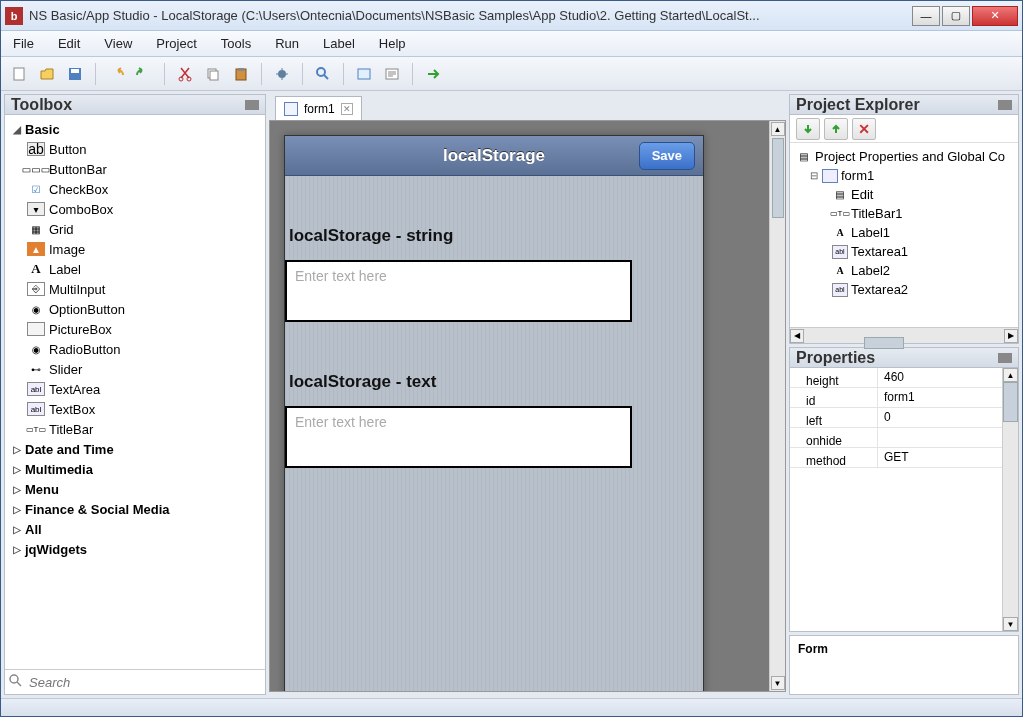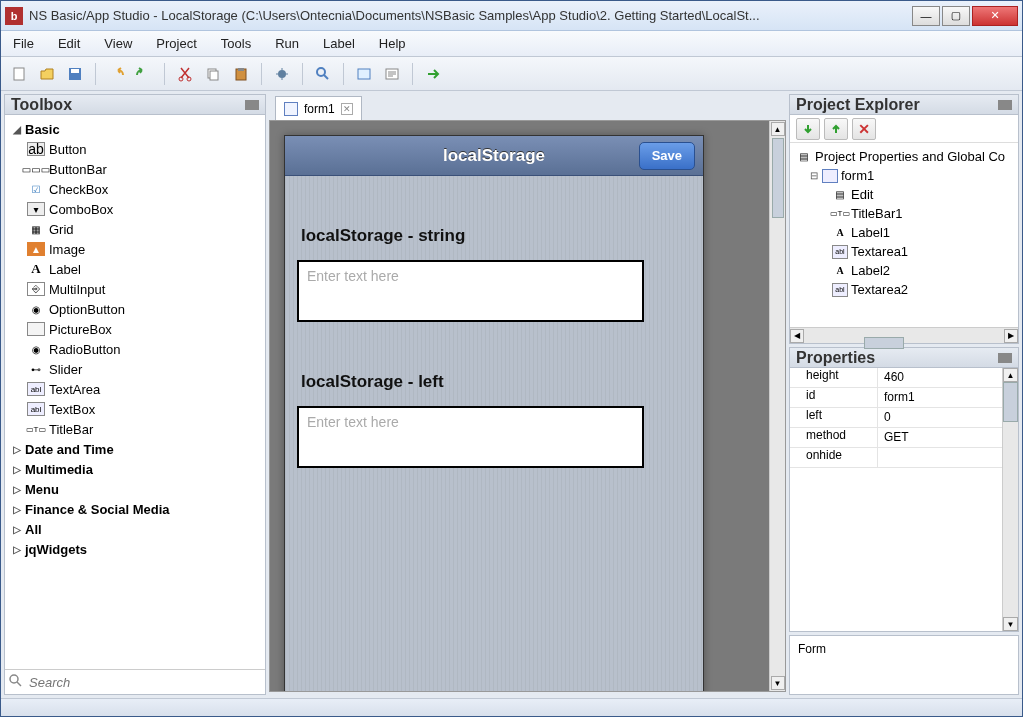--- a/index.html
+++ b/index.html
@@ -48,21 +48,21 @@
 .canvas-wrap { flex:1; background:#7a7a7a; border:1px solid #999; margin:0 0 3px 0; position:relative; overflow:auto; display:flex; }
 .canvas-inner { flex:1; padding:14px; }
 .scrollbar-v { width:16px; background:#e8e8e8; border-left:1px solid #ccc; display:flex;flex-direction:column;align-items:center; }
 .scrollbar-v .btn { width:14px;height:14px;background:#f0f0f0;border:1px solid #aaa;display:flex;align-items:center;justify-content:center;font-size:8px;margin:1px; }
 .scrollbar-v .thumb { width:12px; flex:0 0 80px; background:#c8d0dc; border:1px solid #9aa; margin-top:1px; }
 
 .phone { width:420px; background:#b8c0cc; border:1px solid #333; box-shadow:0 0 8px rgba(0,0,0,.3); }
 .phone-header { height:40px; background:linear-gradient(#7a8fb5,#5a7095); display:flex; align-items:center; justify-content:center; position:relative; border-bottom:1px solid #3a5078; }
 .phone-header .title { color:#fff; font-size:17px; font-weight:bold; text-shadow:0 -1px #333; }
 .phone-header .savebtn { position:absolute; right:8px; height:28px; padding:0 12px; background:linear-gradient(#6a9de8,#3a70c8); color:#fff; border:1px solid #2a5090; border-radius:5px; font-size:13px; font-weight:bold; display:flex;align-items:center; }
-.phone-body { padding:20px 12px; background:repeating-linear-gradient(90deg,#b0b8c2 0,#b0b8c2 1px,#b8c0cc 1px,#b8c0cc 4px); min-height:530px; }
+.phone-body { padding:20px 0; background:repeating-linear-gradient(90deg,#b0b8c2 0,#b0b8c2 1px,#b8c0cc 1px,#b8c0cc 4px); min-height:530px; }
 .sect-label { font-size:17px; font-weight:bold; color:#111; margin:50px 0 14px 4px; }
 .sect-label.first { margin-top:30px; }
 .ta { width:347px; height:62px; border:2px solid #000; background:#fff; padding:6px 8px; color:#aaa; font-size:14px; }
 
 .right { width:230px; display:flex; flex-direction:column; gap:3px; }
 
 .explorer { height:250px; }
 .exp-toolbar { height:28px; display:flex; align-items:center; gap:4px; padding:2px 6px; border-bottom:1px solid #ddd; }
 .exp-btn { width:24px;height:22px;border:1px solid #bbb;background:linear-gradient(#f8f8f8,#e4e4e4);display:flex;align-items:center;justify-content:center;border-radius:2px;cursor:pointer; }
 .exp-btn.del { color:#c33;font-weight:bold;font-size:14px; }
@@ -73,28 +73,28 @@
 .exp-row.l1 { padding-left:18px; }
 .exp-row.l2 { padding-left:40px; }
 .exp-scroll-h { height:16px;background:#e8e8e8;border-top:1px solid #ccc;display:flex;align-items:center; }
 .exp-scroll-h .hbtn { width:14px;height:14px;border:1px solid #aaa;background:#f0f0f0;font-size:8px;display:flex;align-items:center;justify-content:center; }
 .exp-scroll-h .htrack { flex:1;position:relative; }
 .exp-scroll-h .hthumb { position:absolute;left:30%;width:40px;height:12px;background:#c8d0dc;border:1px solid #9aa;top:1px; }
 
 .properties { flex:1; min-height:150px; }
 .prop-grid { flex:1; overflow:auto; font-size:12px; position:relative; }
 .prop-row { display:flex; height:20px; border-bottom:1px solid #e4e4e4; }
-.prop-row .k { width:88px; padding:0 6px 2px 16px; border-right:1px solid #e4e4e4; }
+.prop-row .k { width:88px; padding:6px 6px 2px 16px; border-right:1px solid #e4e4e4; }
 .prop-row .v { flex:1; padding:2px 6px; }
 .prop-scroll-v { width:16px;background:#e8e8e8;border-left:1px solid #ccc; position:absolute;right:0;top:0;bottom:0;display:flex;flex-direction:column; }
 .prop-scroll-v .pbtn{height:14px;border:1px solid #aaa;background:#f0f0f0;font-size:8px;display:flex;align-items:center;justify-content:center;}
 .prop-scroll-v .pthumb{height:40px;background:#c8d0dc;border:1px solid #9aa;}
 
 .desc { height:60px; padding:6px 8px; font-size:12px; }
-.desc .dt { font-weight:normal; }
+.desc .dt { font-weight:bold; }
 
 .statusbar { height:18px; background:linear-gradient(#e8eef7,#d8e0ec); border-top:1px solid #c0c8d4; }
 
 svg { display:block; }
 </style>
 </head>
 <body>
 
 <div class="window">
 
@@ -320,21 +320,21 @@
       <div class="canvas-wrap">
         <div class="canvas-inner">
           <div class="phone">
             <div class="phone-header">
               <span class="title">localStorage</span>
               <span class="savebtn">Save</span>
             </div>
             <div class="phone-body">
               <div class="sect-label first">localStorage - string</div>
               <div class="ta">Enter text here</div>
-              <div class="sect-label">localStorage - left</div>
+              <div class="sect-label">localStorage - text</div>
               <div class="ta">Enter text here</div>
             </div>
           </div>
         </div>
         <div class="scrollbar-v">
           <div class="btn">▲</div>
           <div class="thumb"></div>
           <div style="flex:1"></div>
           <div class="btn">▼</div>
         </div>
@@ -416,26 +416,26 @@
             </div>
           <div class="prop-row">
               <div class="k">id</div>
               <div class="v">form1</div>
             </div>
           <div class="prop-row">
               <div class="k">left</div>
               <div class="v">0</div>
             </div>
           <div class="prop-row">
+              <div class="k">onhide</div>
+              <div class="v"></div>
+            </div>
+          <div class="prop-row">
               <div class="k">method</div>
               <div class="v">GET</div>
-            </div>
-          <div class="prop-row">
-              <div class="k">onhide</div>
-              <div class="v"></div>
             </div>
           <div class="prop-scroll-v">
             <div class="pbtn">▲</div>
             <div class="pthumb"></div>
             <div style="flex:1"></div>
             <div class="pbtn">▼</div>
           </div>
         </div>
       </div>
 

